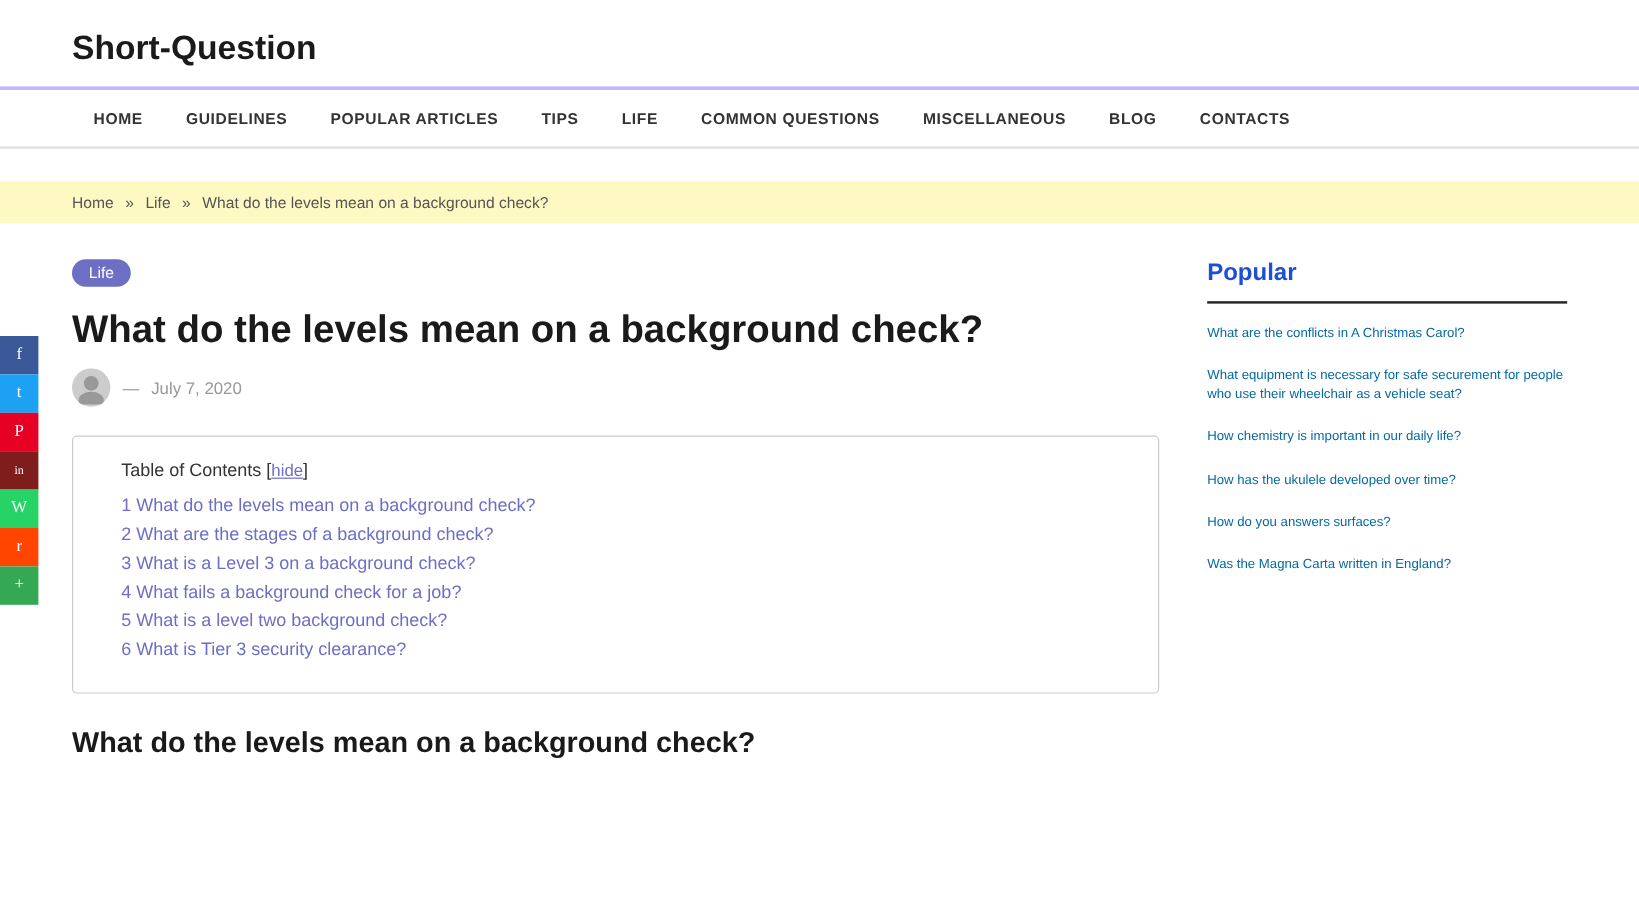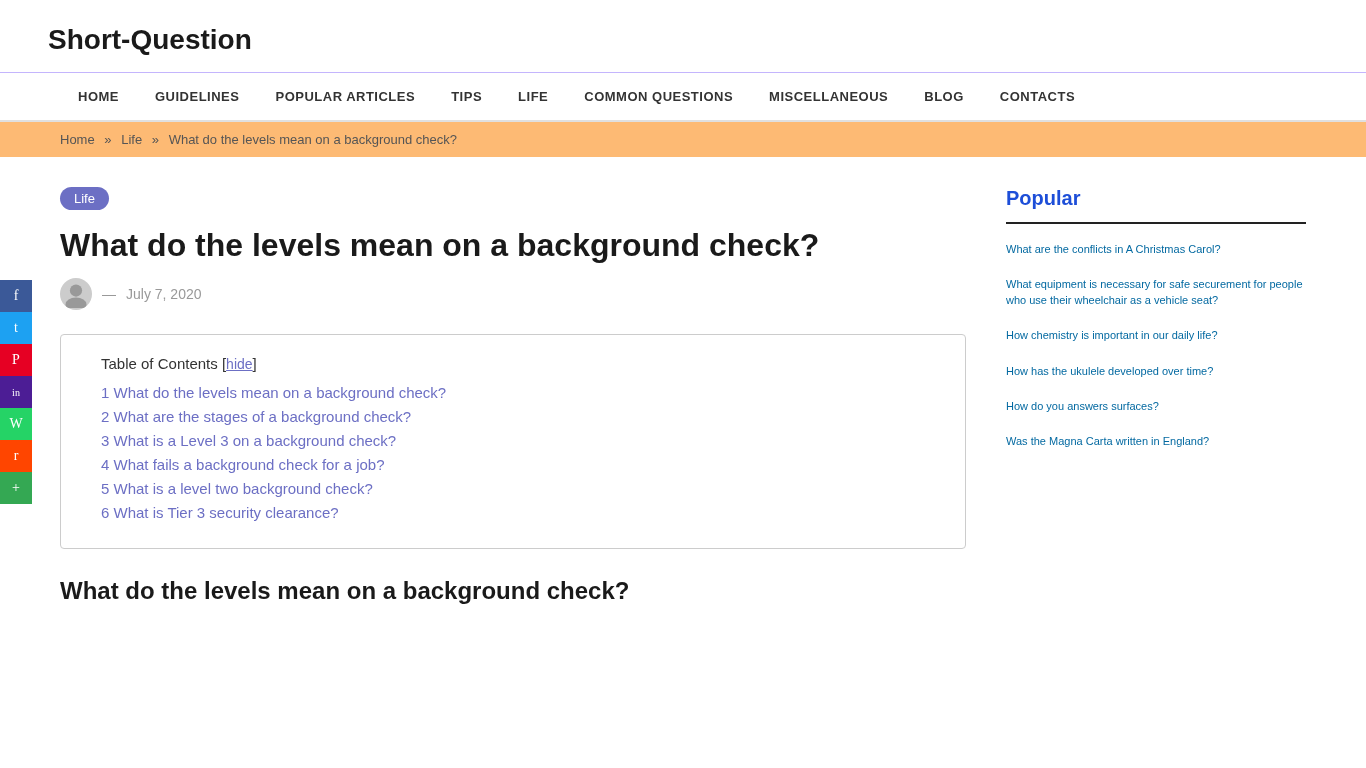--- a/index.html
+++ b/index.html
@@ -1,33 +1,33 @@
 <!DOCTYPE html>
 <html><head>
   <meta charset="utf-8">
   <style>
     * { margin: 0; padding: 0; box-sizing: border-box; }
     body { font-family: Georgia, 'Times New Roman', serif; font-size: 16px; color: #333; background: #fff; }
 
     
-    .site-header { padding: 24px 48px 16px; border-bottom: 1px solid #c4b5fd; }
+    .site-header { padding: 24px 60px 16px; border-bottom: 3px solid #c4b5fd; }
     .site-title { font-size: 28px; font-weight: bold; color: #1a1a1a; font-family: Arial, sans-serif; }
     .site-tagline { font-size: 14px; color: #666; margin-top: 4px; font-family: Arial, sans-serif; }
 
     
     .main-nav { background: #fff; border-bottom: 2px solid #e0e0e0; padding: 0 60px; }
     .main-nav ul { display: flex; list-style: none; gap: 0; }
     .main-nav ul li a {
       display: block; padding: 16px 18px; font-size: 13px; font-weight: bold;
       color: #333; text-decoration: none; font-family: Arial, sans-serif;
       letter-spacing: 0.5px; text-transform: uppercase;
     }
 
     
-    .breadcrumb { background: #fdba74; padding: 10px 60px; font-size: 13px; font-family: Arial, sans-serif; color: #555; }
+    .breadcrumb { background: #fef9c3; padding: 10px 60px; font-size: 13px; font-family: Arial, sans-serif; color: #555; margin-top: 27px; }
     .breadcrumb a { color: #555; text-decoration: none; }
     .breadcrumb .sep { margin: 0 6px; }
 
     
     .page-layout { display: flex; max-width: 1366px; padding: 30px 60px; gap: 40px; }
 
     
     .main-content { flex: 1; min-width: 0; }
 
     
@@ -35,21 +35,21 @@
       position: fixed; left: 0; top: 280px;
       display: flex; flex-direction: column; gap: 0;
     }
     .social-btn {
       width: 32px; height: 32px; display: flex; align-items: center; justify-content: center;
       font-size: 14px; color: #fff; cursor: pointer;
     }
     .social-btn.fb { background: #3b5998; }
     .social-btn.tw { background: #1da1f2; }
     .social-btn.pi { background: #e60023; }
-    .social-btn.li { background: #4c1d95; }
+    .social-btn.li { background: #7f1d1d; }
     .social-btn.wa { background: #25d366; }
     .social-btn.re { background: #ff4500; }
     .social-btn.pl { background: #34a853; }
 
     
     .category-tag {
       display: inline-block; background: #6c6fc4; color: #fff;
       padding: 4px 14px; border-radius: 20px; font-size: 13px;
       font-family: Arial, sans-serif; margin-bottom: 16px;
     }

